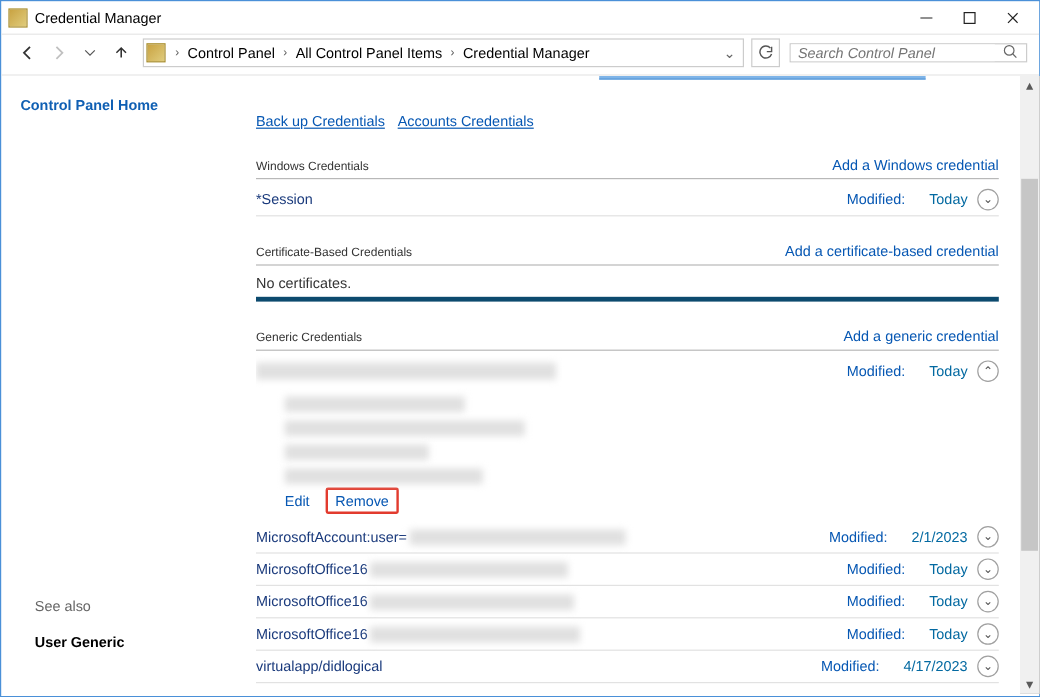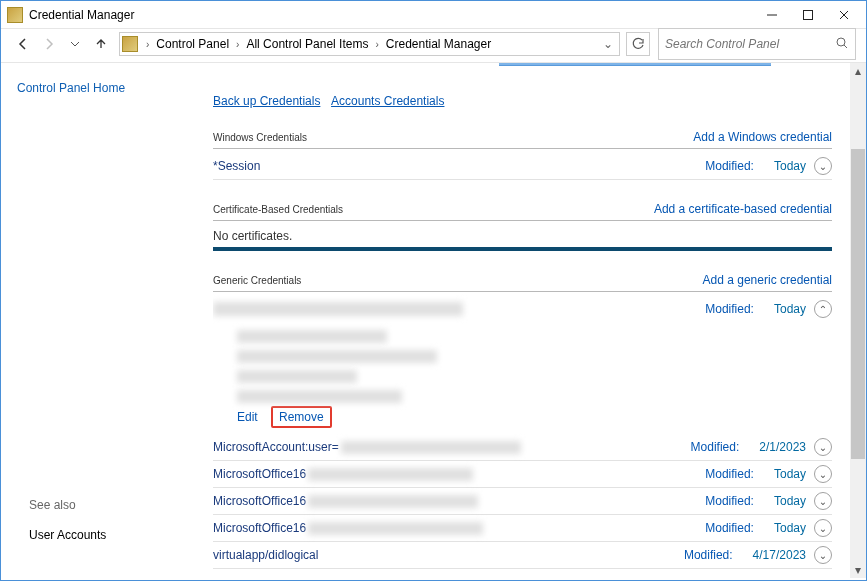--- a/index.html
+++ b/index.html
@@ -13,28 +13,28 @@
 
     .toolbar { height: 34px; display: flex; align-items: center; padding: 3px 10px 6px; gap: 2px; border-bottom: 1px solid #e6e6e6; }
     .nav-btn { width: 24px; height: 24px; display: flex; align-items: center; justify-content: center; color: #666; cursor: pointer; }
     .nav-btn.disabled { color: #c0c0c0; }
     .breadcrumb-bar { flex: 1; height: 24px; border: 1px solid #ccc; display: flex; align-items: center; padding: 0 2px; background: #fff; margin: 0 4px; }
     .bc-icon { width: 16px; height: 16px; background: linear-gradient(135deg,#c9a342,#e0cc7d); border: 1px solid #a88d2a; margin-right: 4px; }
     .bc-chevron { color: #5a5a5a; padding: 0 4px; font-size: 10px; }
     .bc-item { padding: 0 3px; cursor: pointer; }
     .bc-drop { margin-left: auto; color: #666; padding: 0 4px; }
     .refresh-btn { width: 24px; height: 24px; border: 1px solid #ccc; display: flex; align-items: center; justify-content: center; color: #555; cursor: pointer; }
-    .search-box { width: 198px; height: 32px; border: 1px solid #ccc; display: flex; align-items: center; background: #fff; margin-left: 6px; }
+    .search-box { width: 198px; height: 16px; border: 1px solid #ccc; display: flex; align-items: center; background: #fff; margin-left: 6px; }
     .search-input { border: none; outline: none; width: 100%; padding: 0 6px; font-style: italic; color: #999; }
     .search-icon { padding: 0 6px; color: #666; }
 
     .content { display: flex; height: calc(100% - 62px); }
     .left-pane { width: 212px; padding: 18px 16px; }
     .link-blue { color: #0f5fb3; cursor: pointer; text-decoration: none; }
-    .left-item { margin-bottom: 10px; }
+    .left-item { margin-bottom: 10px; font-weight: bold; }
     .see-also-wrap { position: absolute; left: 28px; bottom: 28px; }
     .see-also-title { color: #666; margin-bottom: 16px; }
 
     .main-pane { flex: 1; padding: 0 30px 0 0; overflow-y: auto; position: relative; }
     .scroll-inner { padding: 0 4px 20px 0; }
     .blue-bar { height: 3px; background: #7eb4e8; border-bottom: 1px solid #5a9ada; margin-left: 286px; margin-bottom: 28px; width: 272px; }
 
     .action-row { margin-bottom: 22px; }
     .action-row a { color: #0657b3; text-decoration: underline; margin-right: 8px; cursor: pointer; }
 
@@ -135,21 +135,21 @@
           <line x1="9" y1="9" x2="12" y2="12" stroke="#666"></line>
         </svg></span>
   </div>
 </div>
 
 <div class="content">
   <div class="left-pane">
     <div class="left-item link-blue">Control Panel Home</div>
     <div class="see-also-wrap">
       <div class="see-also-title">See also</div>
-      <div class="left-item">User Accounts</div>
+      <div class="left-item">User Generic</div>
     </div>
   </div>
 
   <div class="main-pane">
     <div class="scroll-inner">
       <div class="blue-bar"></div>
       <div class="action-row">
         <a>Back up Credentials</a>
         <a>Accounts Credentials</a>
       </div>

